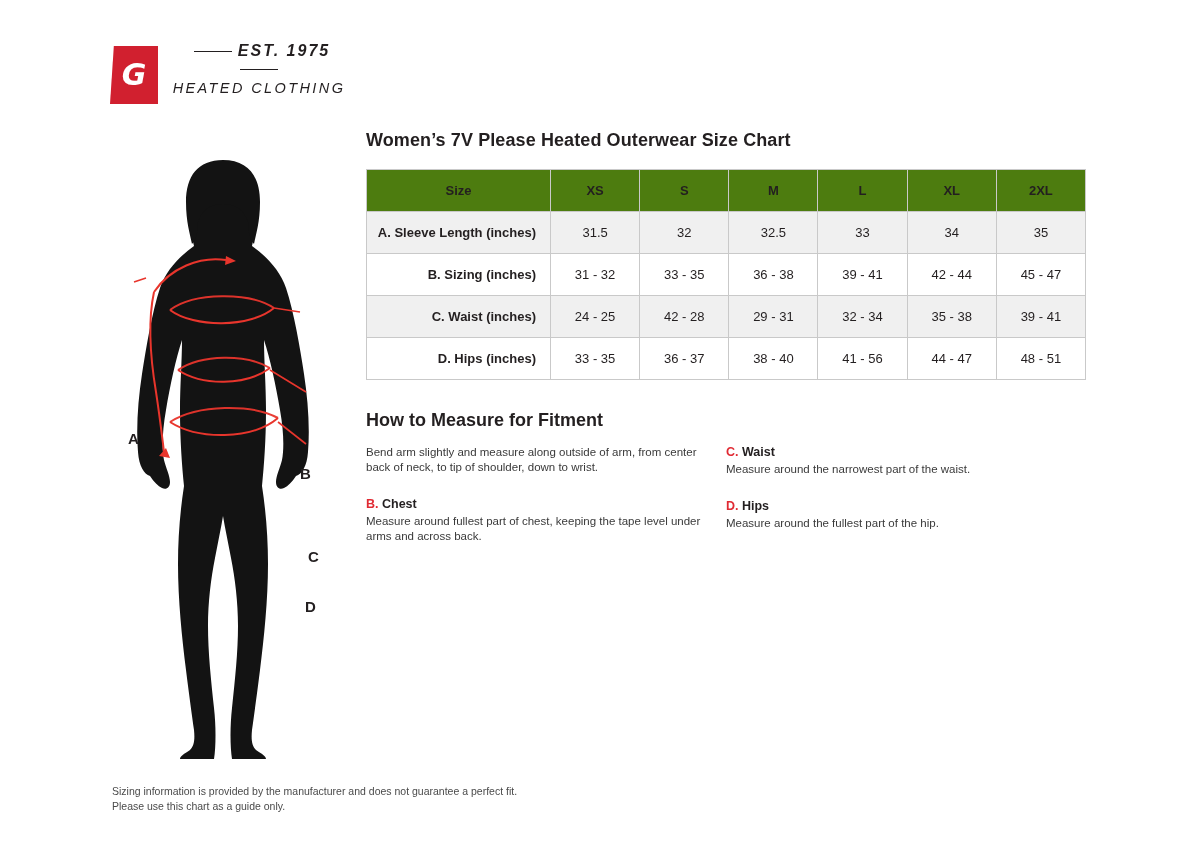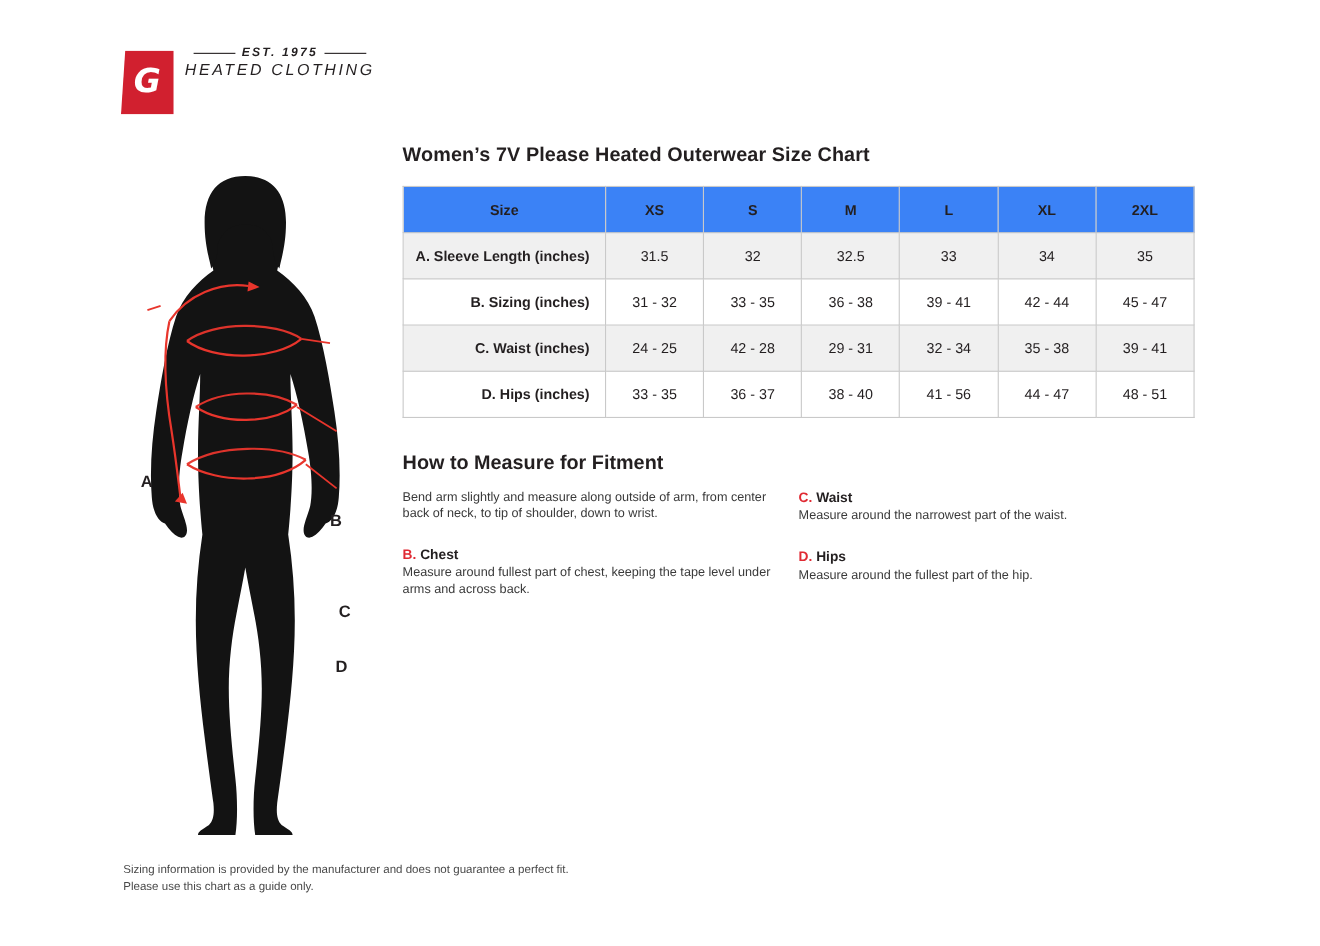--- a/index.html
+++ b/index.html
@@ -55,21 +55,21 @@
   .logo-name {
     font-family: "DejaVu Sans", sans-serif;
     font-weight: bold;
     font-style: italic;
     font-size: 37px;
     letter-spacing: 1px;
     line-height: 40px;
     color: #231f20;
   }
   .logo-est {
-    font-size: 11px;
+    font-size: 16px;
     font-weight: bold;
     font-style: italic;
     letter-spacing: 2px;
     color: #231f20;
     text-align: center;
     margin-top: -2px;
     position: relative;
   }
   .logo-est .rule {
     display: inline-block;
@@ -147,21 +147,21 @@
     text-align: right;
     padding-right: 14px;
     font-weight: bold;
     width: 183px;
   }
   table.size-chart tr.alt th,
   table.size-chart tr.alt td {
     background: #f0f0f0;
   }
   table.size-chart thead tr th {
-    background: #3b82f6;
+    background: #4d7c0f;
   }
 
   .how-title {
     font-size: 18px;
     font-weight: bold;
     margin: 30px 0 14px 0;
   }
   .measure-grid {
     display: flex;
     flex-wrap: wrap;

